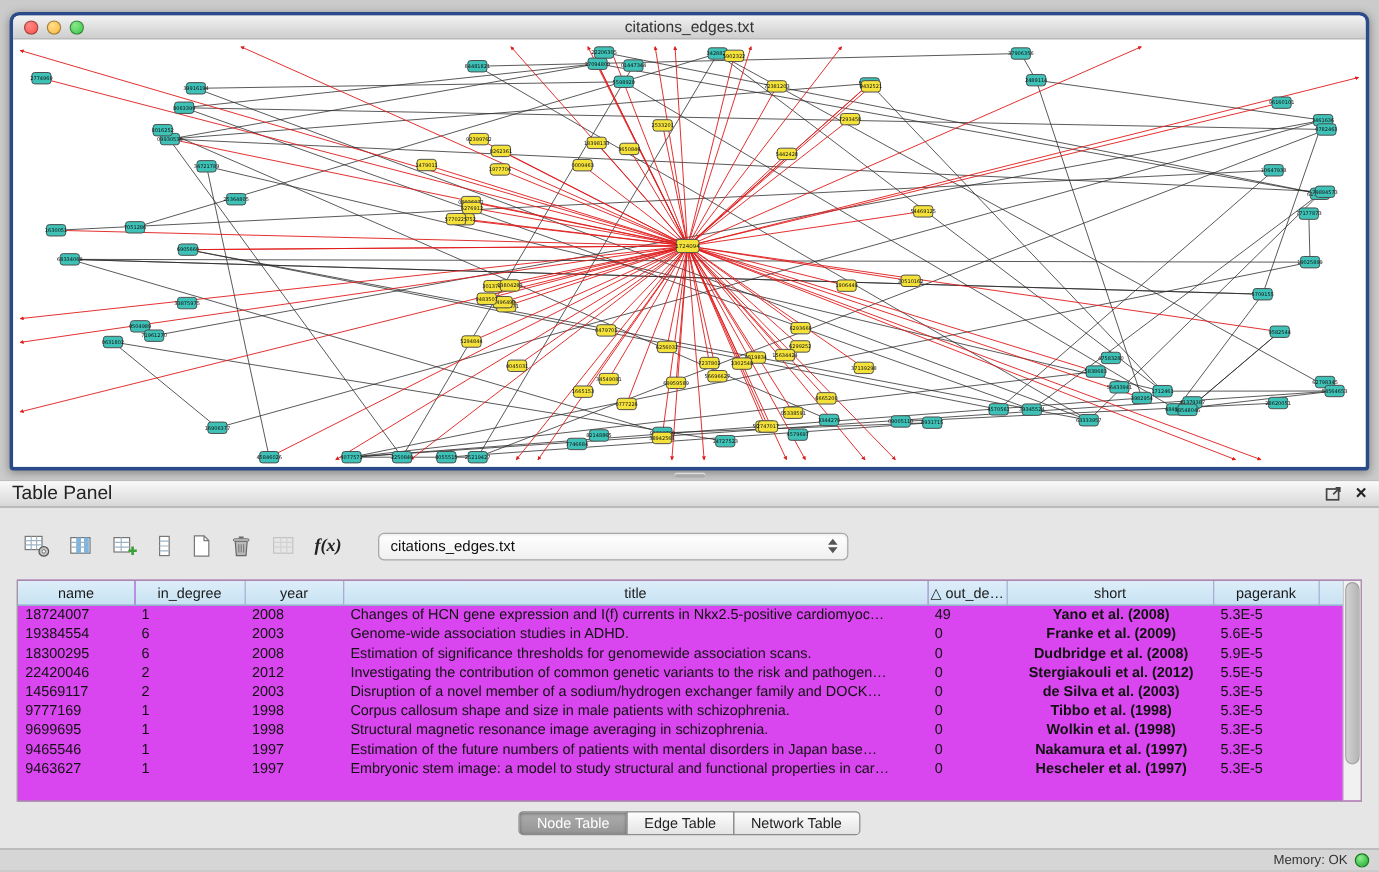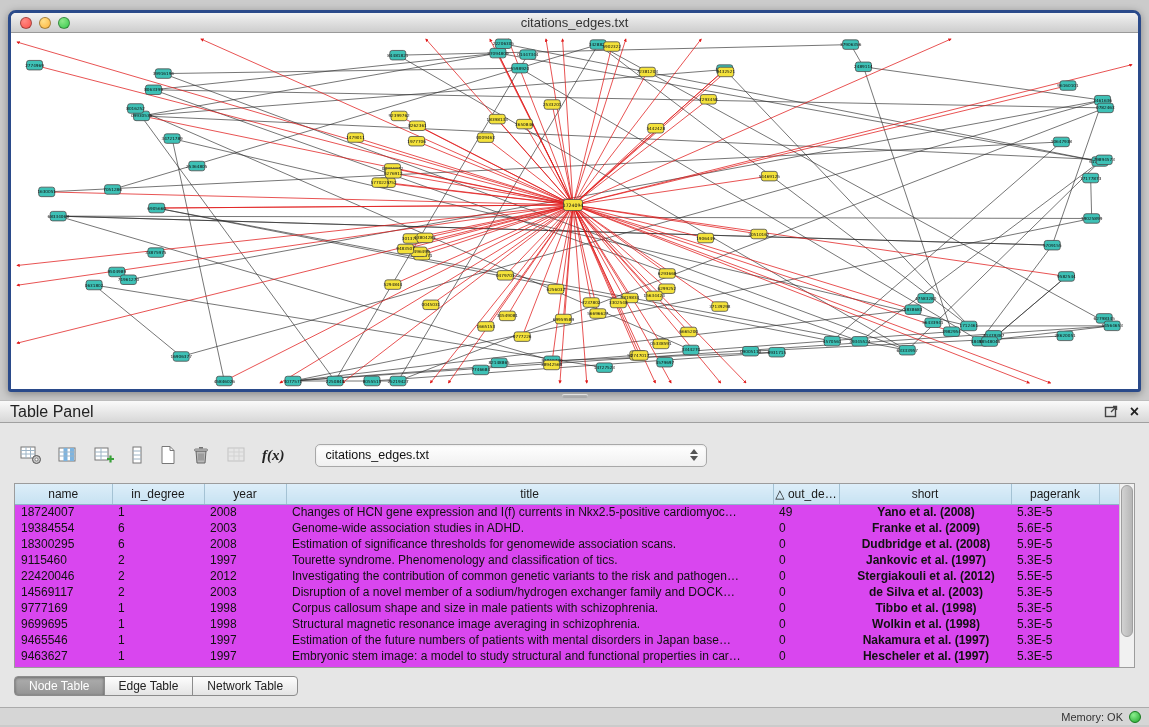--- a/index.html
+++ b/index.html
@@ -53,21 +53,21 @@
   table.data-table th{background:linear-gradient(#ddeef9,#c7e2f2);border-right:1px solid #a4c2d4;
     border-bottom:1px solid #8fb3c9;font-size:12px;font-weight:normal;color:#1a1a1a;
     height:20px;text-align:center;white-space:nowrap;overflow:hidden;}
   table.data-table td{height:16px;padding:0 4px 0 6px;font-size:12px;color:#111;
     white-space:nowrap;overflow:hidden;}
   table.data-table td.c5{text-align:center;font-weight:bold;}
   .vscrollbar{position:absolute;top:0;right:0;bottom:0;width:15px;background:#f1f1f1;border-left:1px solid #c9c9c9;}
   .vthumb{position:absolute;top:1px;left:1px;right:1px;height:83%;border-radius:7px;
     background:linear-gradient(90deg,#d2d2d2,#b6b6b6);border:1px solid #9f9f9f;}
 
-  .tab-row{display:flex;margin-top:8px;}
+  .tab-row{display:flex;justify-content:center;margin-top:8px;}
   .table-tab{font-size:12px;height:20px;padding:0 14px;border:1px solid #8c8c8c;margin-left:-1px;
     background:linear-gradient(#fdfdfd,#e4e4e4);color:#222;}
   .table-tab:first-child{border-radius:4px 0 0 4px;margin-left:0;}
   .table-tab:last-child{border-radius:0 4px 4px 0;}
   .table-tab.active{background:linear-gradient(#aeaeae,#949494);color:#fff;
     box-shadow:inset 0 1px 3px rgba(0,0,0,.4);}
 
   
   .status-bar{position:absolute;left:0;top:707px;width:1149px;height:18px;background:#d6d6d6;
     border-top:1px solid #ababab;display:flex;align-items:center;justify-content:flex-end;gap:6px;padding-right:8px;}
@@ -813,30 +813,20 @@
               <td class="c0">18300295</td>
               <td class="c1">6</td>
               <td class="c2">2008</td>
               <td class="c3">Estimation of significance thresholds for genomewide association scans.</td>
               <td class="c4">0</td>
               <td class="c5">Dudbridge et al. (2008)</td>
               <td class="c6">5.9E-5</td>
               <td></td>
             </tr>
             <tr>
-              <td class="c0">9115460</td>
-              <td class="c1">2</td>
-              <td class="c2">1997</td>
-              <td class="c3">Tourette syndrome. Phenomenology and classification of tics.</td>
-              <td class="c4">0</td>
-              <td class="c5">Jankovic et al. (1997)</td>
-              <td class="c6">5.3E-5</td>
-              <td></td>
-            </tr>
-            <tr>
               <td class="c0">22420046</td>
               <td class="c1">2</td>
               <td class="c2">2012</td>
               <td class="c3">Investigating the contribution of common genetic variants to the risk and pathogen…</td>
               <td class="c4">0</td>
               <td class="c5">Stergiakouli et al. (2012)</td>
               <td class="c6">5.5E-5</td>
               <td></td>
             </tr>
             <tr>

